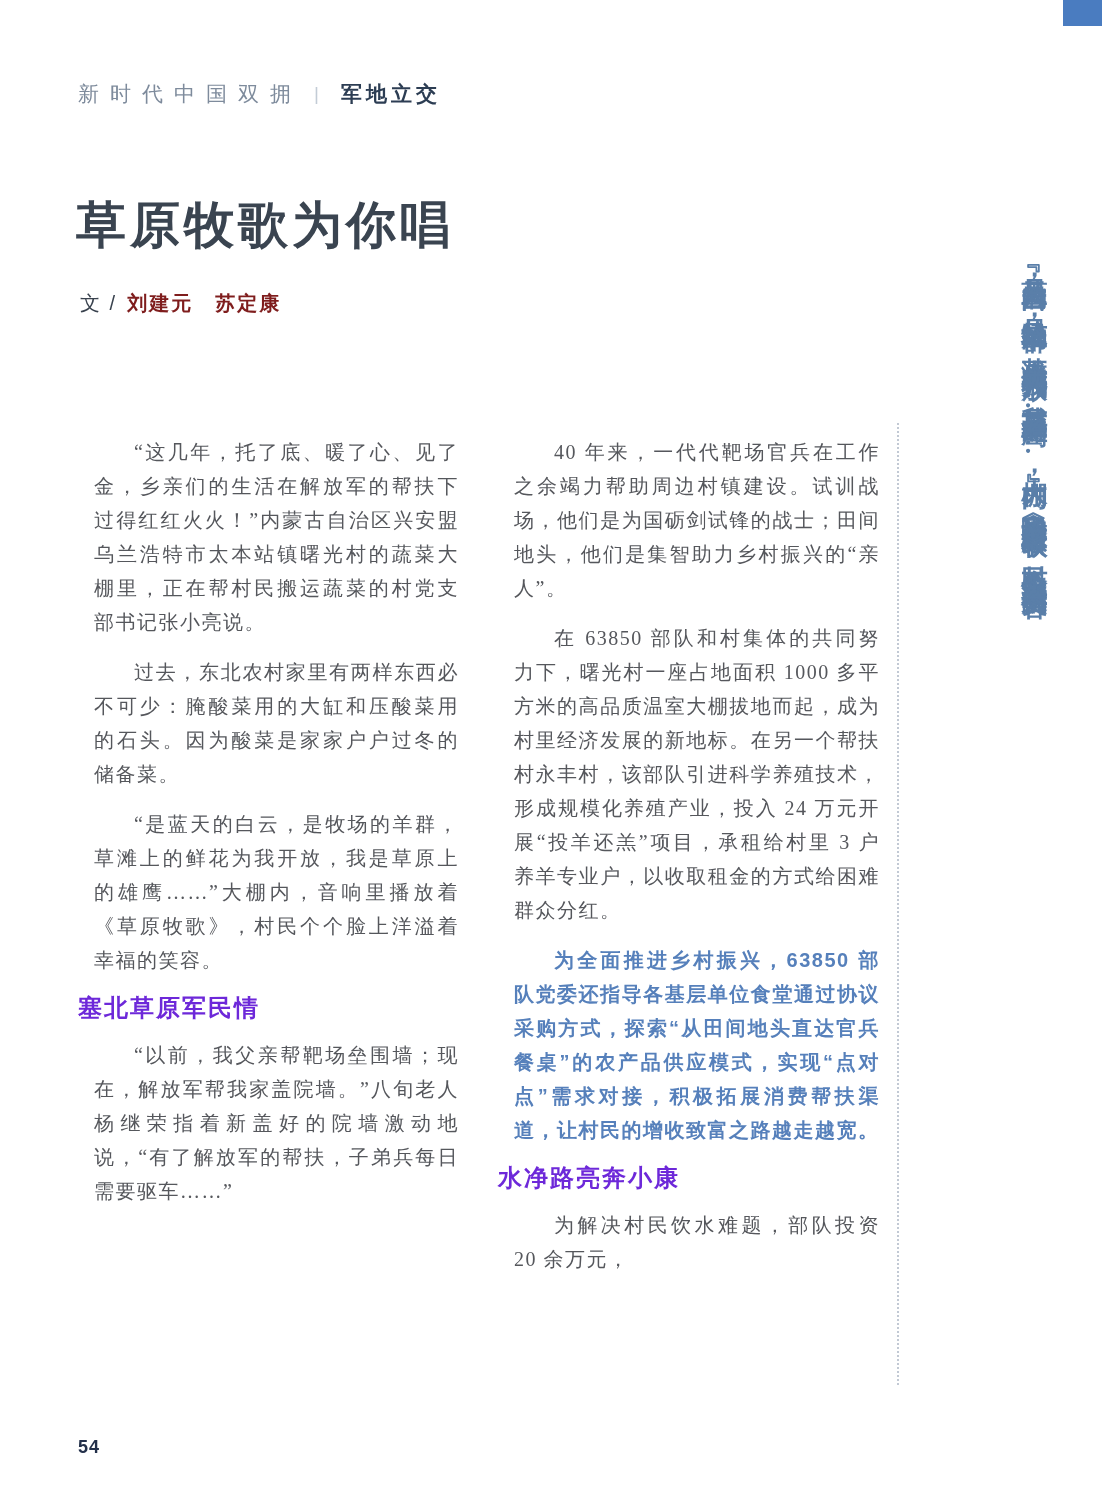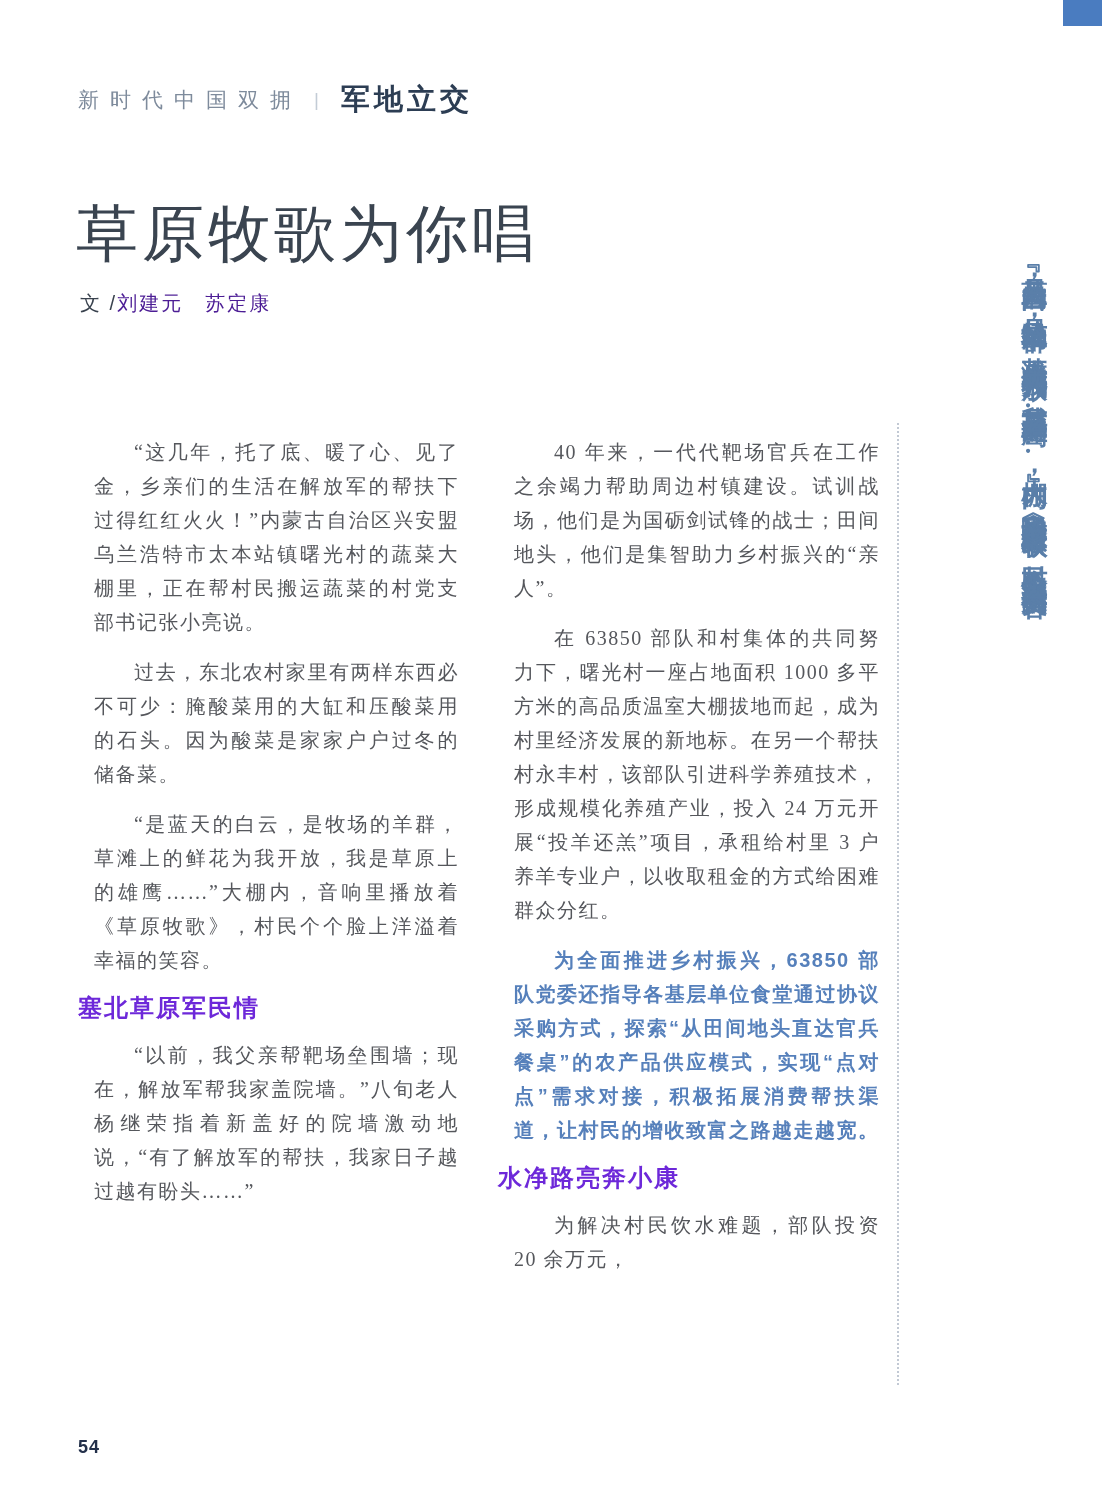--- a/index.html
+++ b/index.html
@@ -12,34 +12,34 @@
   .corner-tab{position:absolute;left:1063px;top:0;width:39px;height:26px;background:#4a7cc0;}
 
   
   .header-row{
     position:absolute;left:78px;top:49px;display:flex;align-items:center;
     font-family:"Liberation Sans","DejaVu Sans",sans-serif;
     margin-top:31px;
   }
   .kicker{font-size:21px;letter-spacing:11px;color:#7e8b9c;font-weight:500;}
   .header-divider{font-size:19px;color:#c3ccd6;margin:0 22px 0 12px;}
-  .header-section{font-size:29px;font-weight:bold;letter-spacing:4px;color:#2c3d53;}
+  .header-section{font-size:21px;font-weight:bold;letter-spacing:4px;color:#2c3d53;}
 
   
   .article-title{
     position:absolute;left:76px;top:192px;margin:0;
-    font-size:62px;font-weight:normal;letter-spacing:4px;color:#3a4450;
+    font-size:50px;font-weight:bold;letter-spacing:4px;color:#3a4450;
     font-family:"Liberation Serif","DejaVu Serif",serif;
   }
   .byline{
     position:absolute;left:80px;top:290px;display:flex;align-items:baseline;
     font-family:"Liberation Sans","DejaVu Sans",sans-serif;font-size:20px;
   }
   .byline-prefix{color:#39424e;letter-spacing:2px;}
-  .byline-authors{color:#4c1d95;font-weight:normal;letter-spacing:2px;}
+  .byline-authors{color:#7f1d1d;font-weight:bold;letter-spacing:2px;margin-left:10px;}
 
   
   .col{
     position:absolute;top:419px;
     font-size:20px;line-height:34px;color:#55575c;text-align:justify;
     letter-spacing:1.5px;
   }
   .col-left{left:78px;width:397px;}
   .col-right{left:498px;width:398px;}
   .col p{margin:16px;text-indent:2em;}
@@ -91,21 +91,21 @@
 <div class="byline">
   <span class="byline-prefix">文 /</span>
   <span class="byline-authors">刘建元　苏定康</span>
 </div>
 
 <div class="col col-left">
     <p>“这几年，托了底、暖了心、见了金，乡亲们的生活在解放军的帮扶下过得红红火火！”内蒙古自治区兴安盟乌兰浩特市太本站镇曙光村的蔬菜大棚里，正在帮村民搬运蔬菜的村党支部书记张小亮说。</p>
     <p>过去，东北农村家里有两样东西必不可少：腌酸菜用的大缸和压酸菜用的石头。因为酸菜是家家户户过冬的储备菜。</p>
     <p>“是蓝天的白云，是牧场的羊群，草滩上的鲜花为我开放，我是草原上的雄鹰……”大棚内，音响里播放着《草原牧歌》，村民个个脸上洋溢着幸福的笑容。</p>
     <h2 class="section-heading">塞北草原军民情</h2>
-    <p>“以前，我父亲帮靶场垒围墙；现在，解放军帮我家盖院墙。”八旬老人杨继荣指着新盖好的院墙激动地说，“有了解放军的帮扶，我家日子越过越有盼头……”</p>
+    <p>“以前，我父亲帮靶场垒围墙；现在，解放军帮我家盖院墙。”八旬老人杨继荣指着新盖好的院墙激动地说，“有了解放军的帮扶，子弟兵每日需要驱车……”</p>
   </div>
 <div class="col col-right">
     <p>40 年来，一代代靶场官兵在工作之余竭力帮助周边村镇建设。试训战场，他们是为国砺剑试锋的战士；田间地头，他们是集智助力乡村振兴的“亲人”。</p>
     <p>在 63850 部队和村集体的共同努力下，曙光村一座占地面积 1000 多平方米的高品质温室大棚拔地而起，成为村里经济发展的新地标。在另一个帮扶村永丰村，该部队引进科学养殖技术，形成规模化养殖产业，投入 24 万元开展“投羊还羔”项目，承租给村里 3 户养羊专业户，以收取租金的方式给困难群众分红。</p>
     <p class="em">为全面推进乡村振兴，63850 部队党委还指导各基层单位食堂通过协议采购方式，探索“从田间地头直达官兵餐桌”的农产品供应模式，实现“点对点”需求对接，积极拓展消费帮扶渠道，让村民的增收致富之路越走越宽。</p>
     <h2 class="section-heading">水净路亮奔小康</h2>
     <p>为解决村民饮水难题，部队投资 20 余万元，</p>
   </div>
 
 <div class="dotted-rule"></div>

